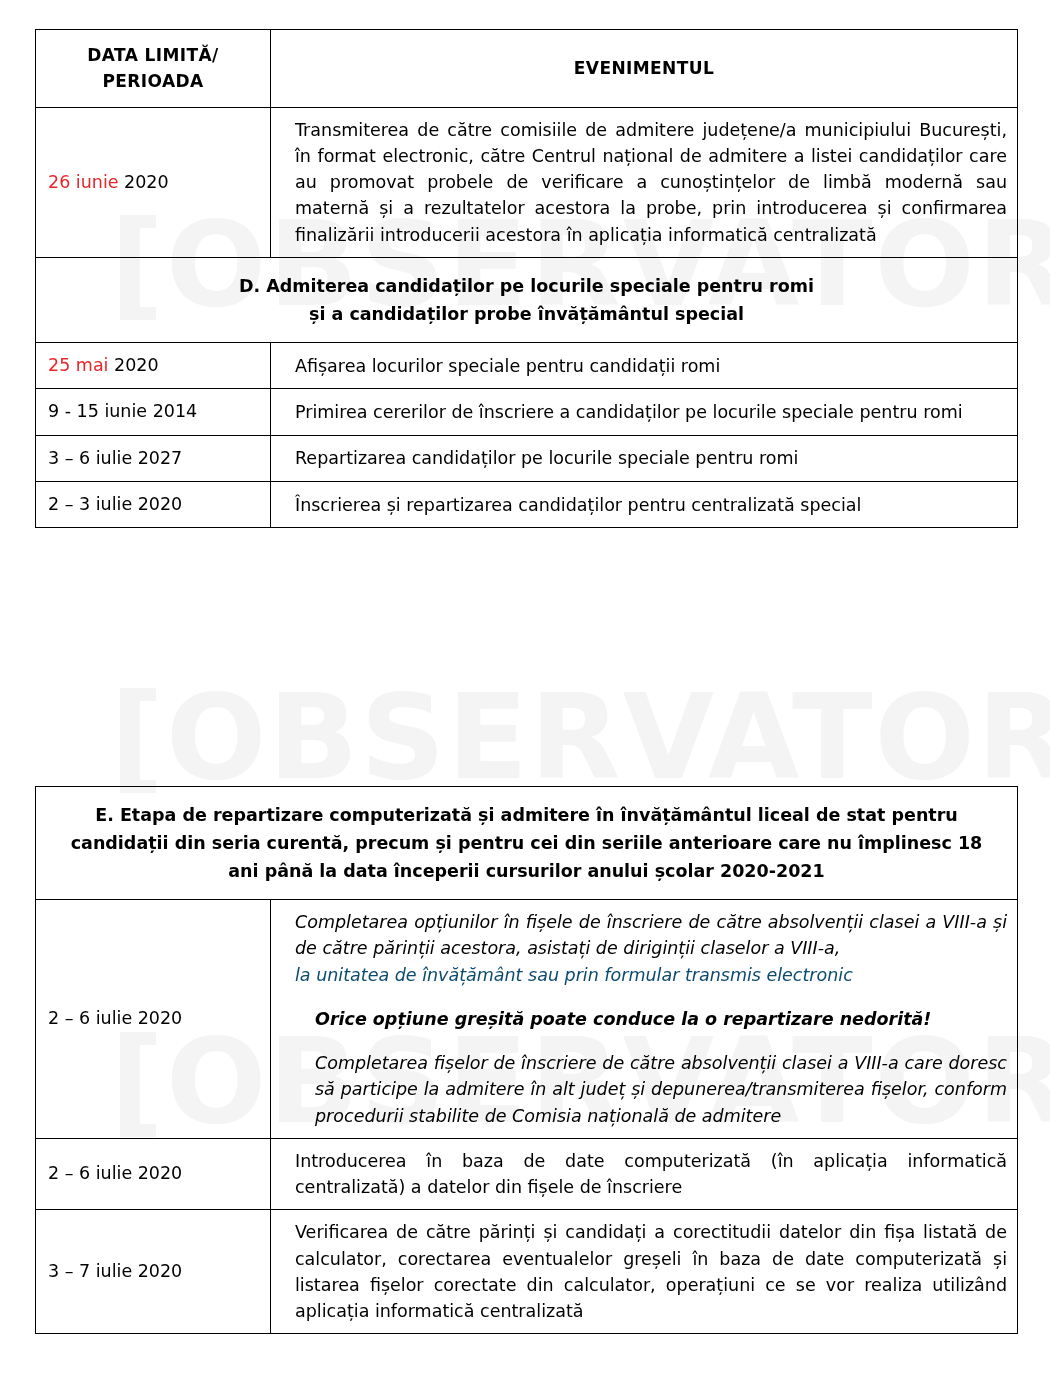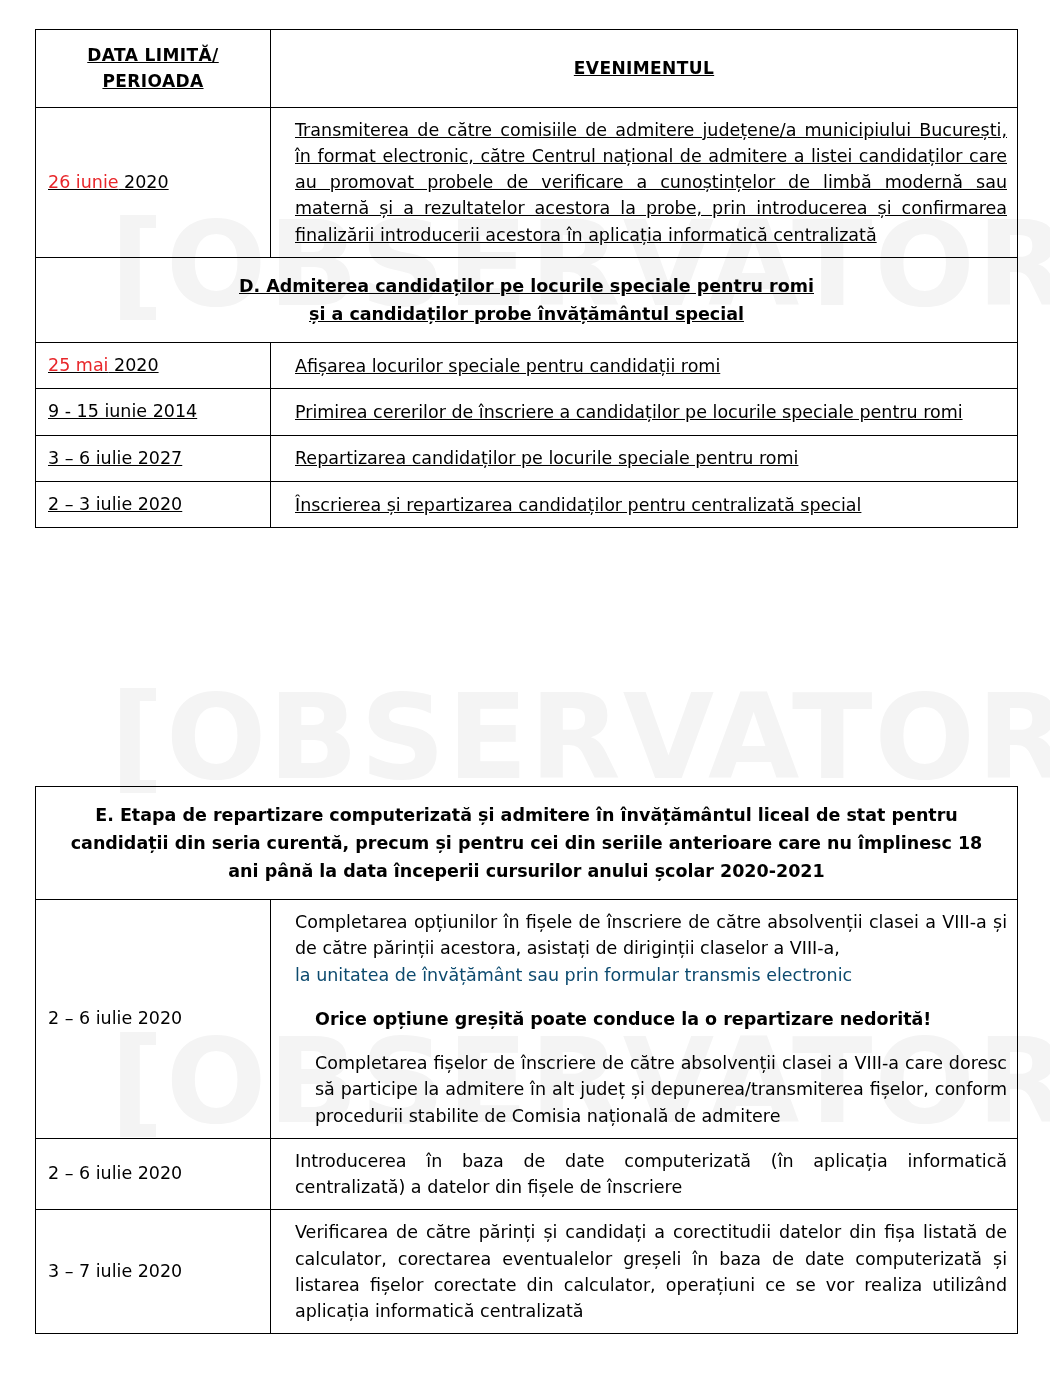--- a/index.html
+++ b/index.html
@@ -49,21 +49,21 @@
     background: transparent;
   }
   table.doc-table td {
     border: 1px solid #000000;
     vertical-align: middle;
     background: transparent;
   }
   .col-date { width: 235px; }
   .col-event { width: 747px; }
 
-  .table-a { left: 35px; top: 29px;  width: 982px; text-decoration: underline; }
+  .table-a { left: 35px; top: 29px;  width: 982px; }
   .table-b { left: 35px; top: 786px; width: 982px; }
 
   
   .hdr-cell {
     text-align: center;
     font-weight: bold;
     font-size: 17px;
     line-height: 1.55;
     padding: 12px 8px;
     letter-spacing: 0.4px;
@@ -92,21 +92,21 @@
   }
   .red { color: #e8262a; text-align: right; }
   .red-line {
     color: #0c4a6e;
     display: block;
   }
   .bold-line {
     font-weight: bold;
     display: block;
   }
-  .para { margin: 0; }
+  .para { margin: 0; font-style: italic; }
   .para + .para { margin-top: 18px; margin-left: 20px; }
 </style>
 </head>
 <body>
 
 <div class="wm-layer">
   <div class="watermark wm-1">[OBSERVATOR]</div>
   <div class="watermark wm-2">[OBSERVATOR]</div>
   <div class="watermark wm-3">[OBSERVATOR]</div>
 </div>

